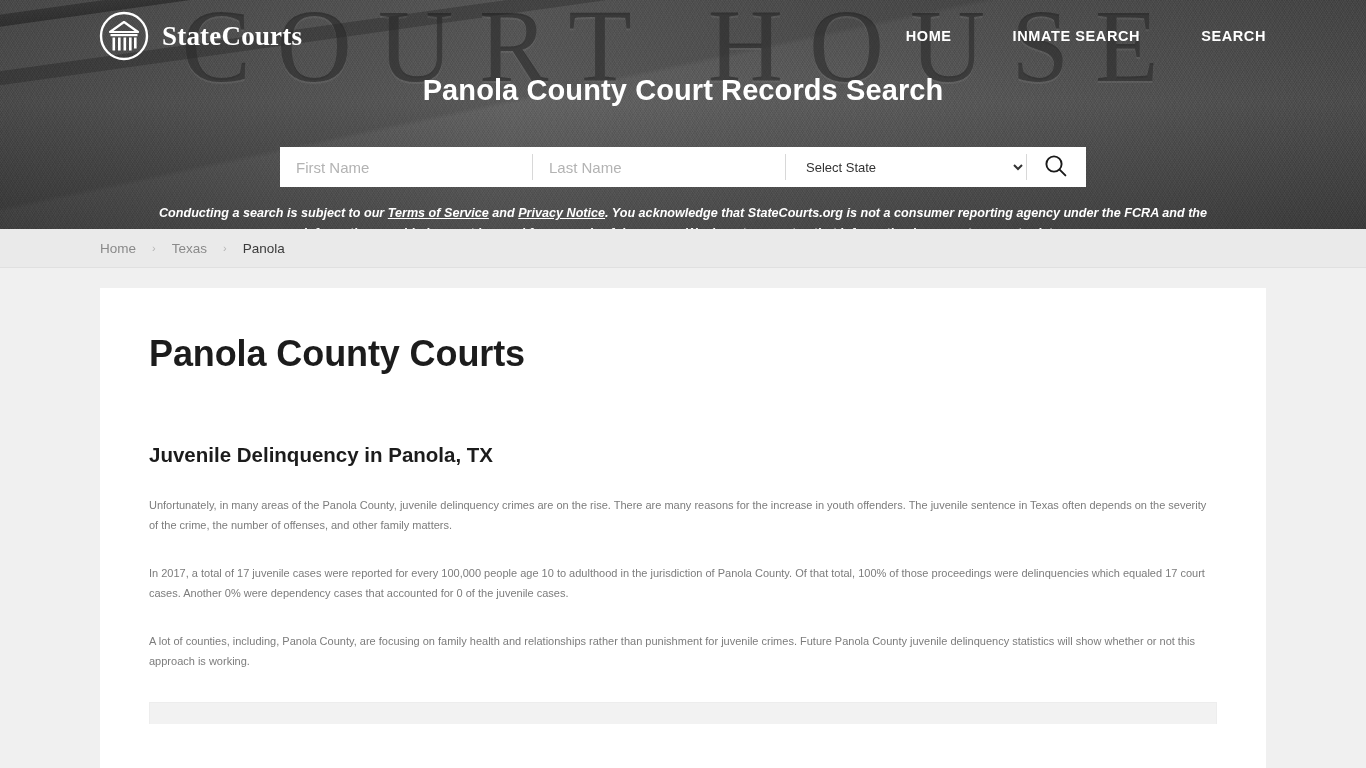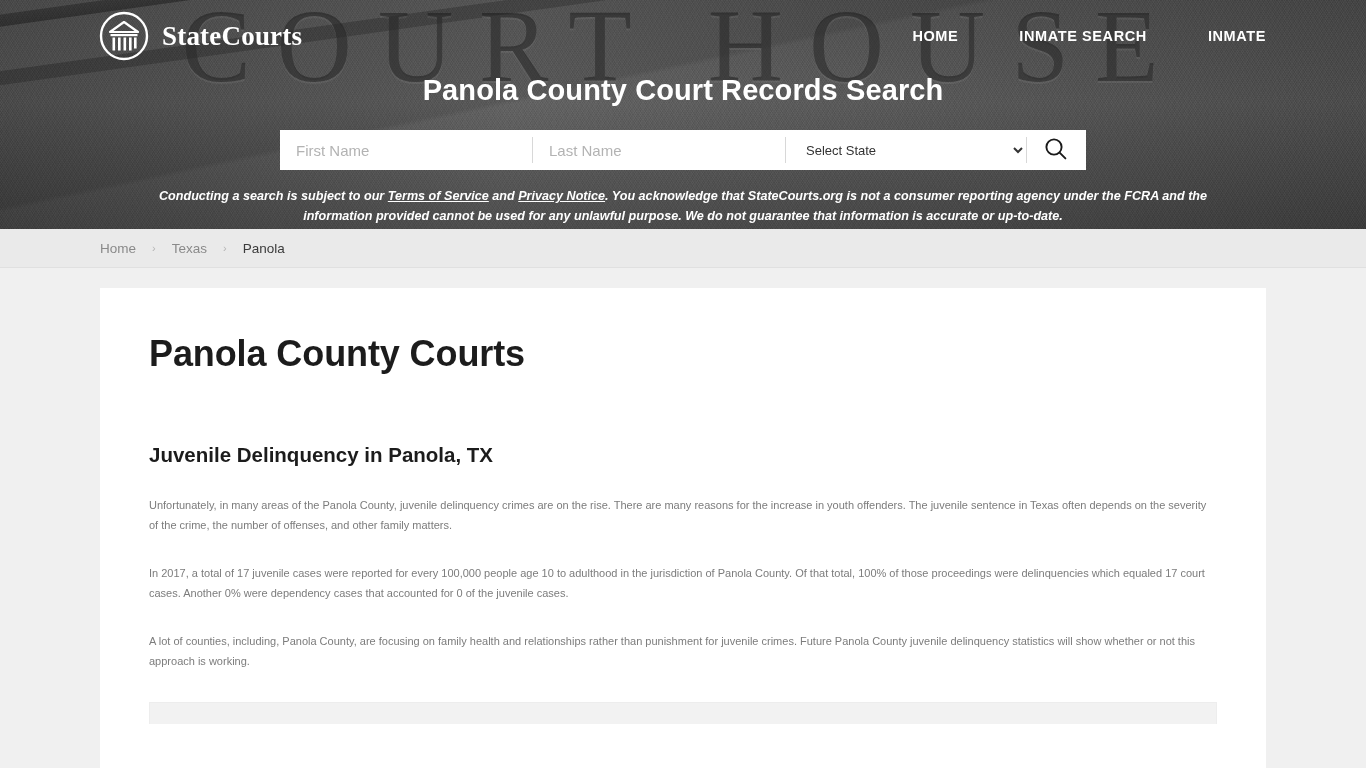--- a/index.html
+++ b/index.html
@@ -130,21 +130,21 @@
     text-align: center;
     font-size: 29px;
     font-weight: 700;
     color: #ffffff;
     letter-spacing: 0.1px;
     margin-top: 2px;
   }
 
   
   .search-wrap {
-    margin: 23px auto 0;
+    margin: 40px auto 0;
     width: 806px;
     height: 40px;
     background: #ffffff;
     display: flex;
     align-items: stretch;
   }
 
   .search-field {
     border: none;
     outline: none;
@@ -292,21 +292,21 @@
             <rect x="30" y="26.5" width="2.6" height="13" fill="#ffffff"></rect>
             <rect x="35" y="26.5" width="2.6" height="11" fill="#ffffff"></rect>
           </svg>
         </span>
         <span class="brand-name">StateCourts</span>
       </a>
 
       <nav class="nav">
         <a class="nav-link" href="#">HOME</a>
         <a class="nav-link" href="#">INMATE SEARCH</a>
-        <a class="nav-link" href="#">INMATE</a>
+        <a class="nav-link" href="#">SEARCH</a>
       </nav>
     </div>
 
     <h1 class="hero-title">Panola County Court Records Search</h1>
 
     <div class="search-wrap">
       <input class="search-field field-first" type="text" placeholder="First Name" style="">
       <span class="divider"></span>
       <input class="search-field field-last" type="text" placeholder="Last Name" style="">
       <span class="divider"></span>

